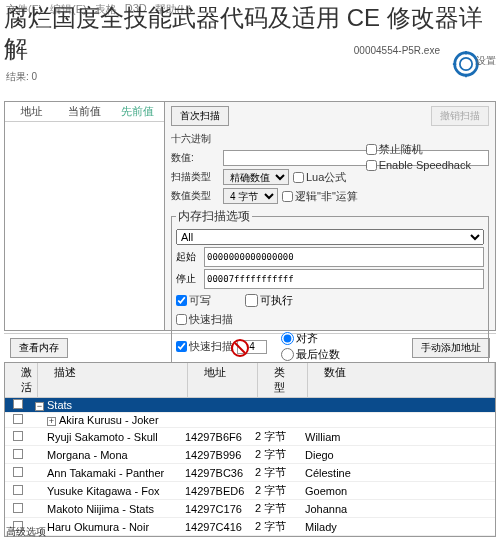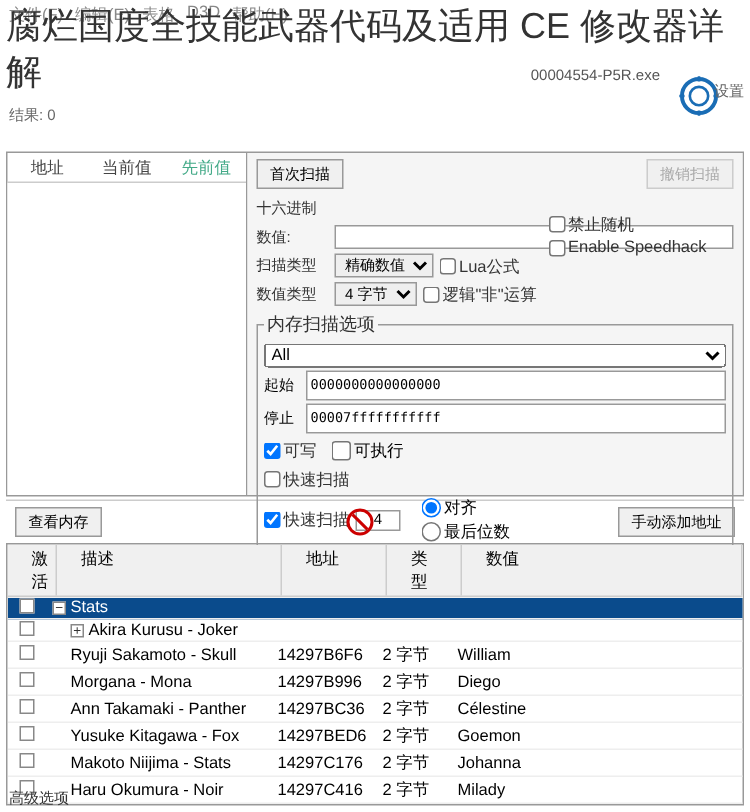--- a/index.html
+++ b/index.html
@@ -29,21 +29,21 @@
 .val-row select{border:1px solid #999;font-size:10px;padding:0 2px;height:16px}
 .hex-label{font-size:10px;color:#333;margin-bottom:4px}
 .chk{display:flex;align-items:center;gap:2px;font-size:10px;color:#333}
 .chk input{width:11px;height:11px}
 .side-checks{position:absolute;right:24px;top:40px;display:flex;flex-direction:column;gap:2px}
 .mem-opts{border:1px solid #999;padding:4px;margin-top:4px;position:relative}
 .mem-opts legend{font-size:12px;color:#333;background:#f5f5f5;padding:0 2px}
 .range-row{display:flex;align-items:center;gap:4px;margin:2px 0}
 .range-row label{font-size:10px;min-width:24px}
 .range-row input{flex:1;border:1px solid #999;font-size:9px;padding:9px 2px;font-family:monospace;height:14px}
-.exec-chk{display:inline-flex;gap:2px;font-size:10px;margin-left:0}
+.exec-chk{display:inline-flex;gap:2px;font-size:10px;margin-left:24px}
 .checks-row{display:flex;gap:10px;margin-top:4px;flex-wrap:wrap}
 .fast-row{display:flex;align-items:center;gap:4px;margin-top:4px}
 .fast-row input[type=text]{width:30px;border:1px solid #999;font-size:10px;text-align:center;height:14px}
 .radio-col{display:flex;flex-direction:column;gap:1px;margin-left:10px}
 .radio-col label{display:flex;align-items:center;gap:2px;font-size:10px}
 .pause-row{display:flex;align-items:center;gap:4px;margin-top:22px}
 .bottom-bar{display:flex;align-items:center;gap:6px;padding:4px 6px;border-top:1px solid #ccc;margin:2px 4px 0}
 .bottom-bar .btn{font-size:10px}
 .no-sign{width:18px;height:18px;border:2px solid #c00;border-radius:50%;position:relative;margin:0 auto}
 .no-sign::after{content:"";position:absolute;width:100%;height:2px;background:#c00;top:50%;left:0;transform:translateY(-50%) rotate(45deg)}

